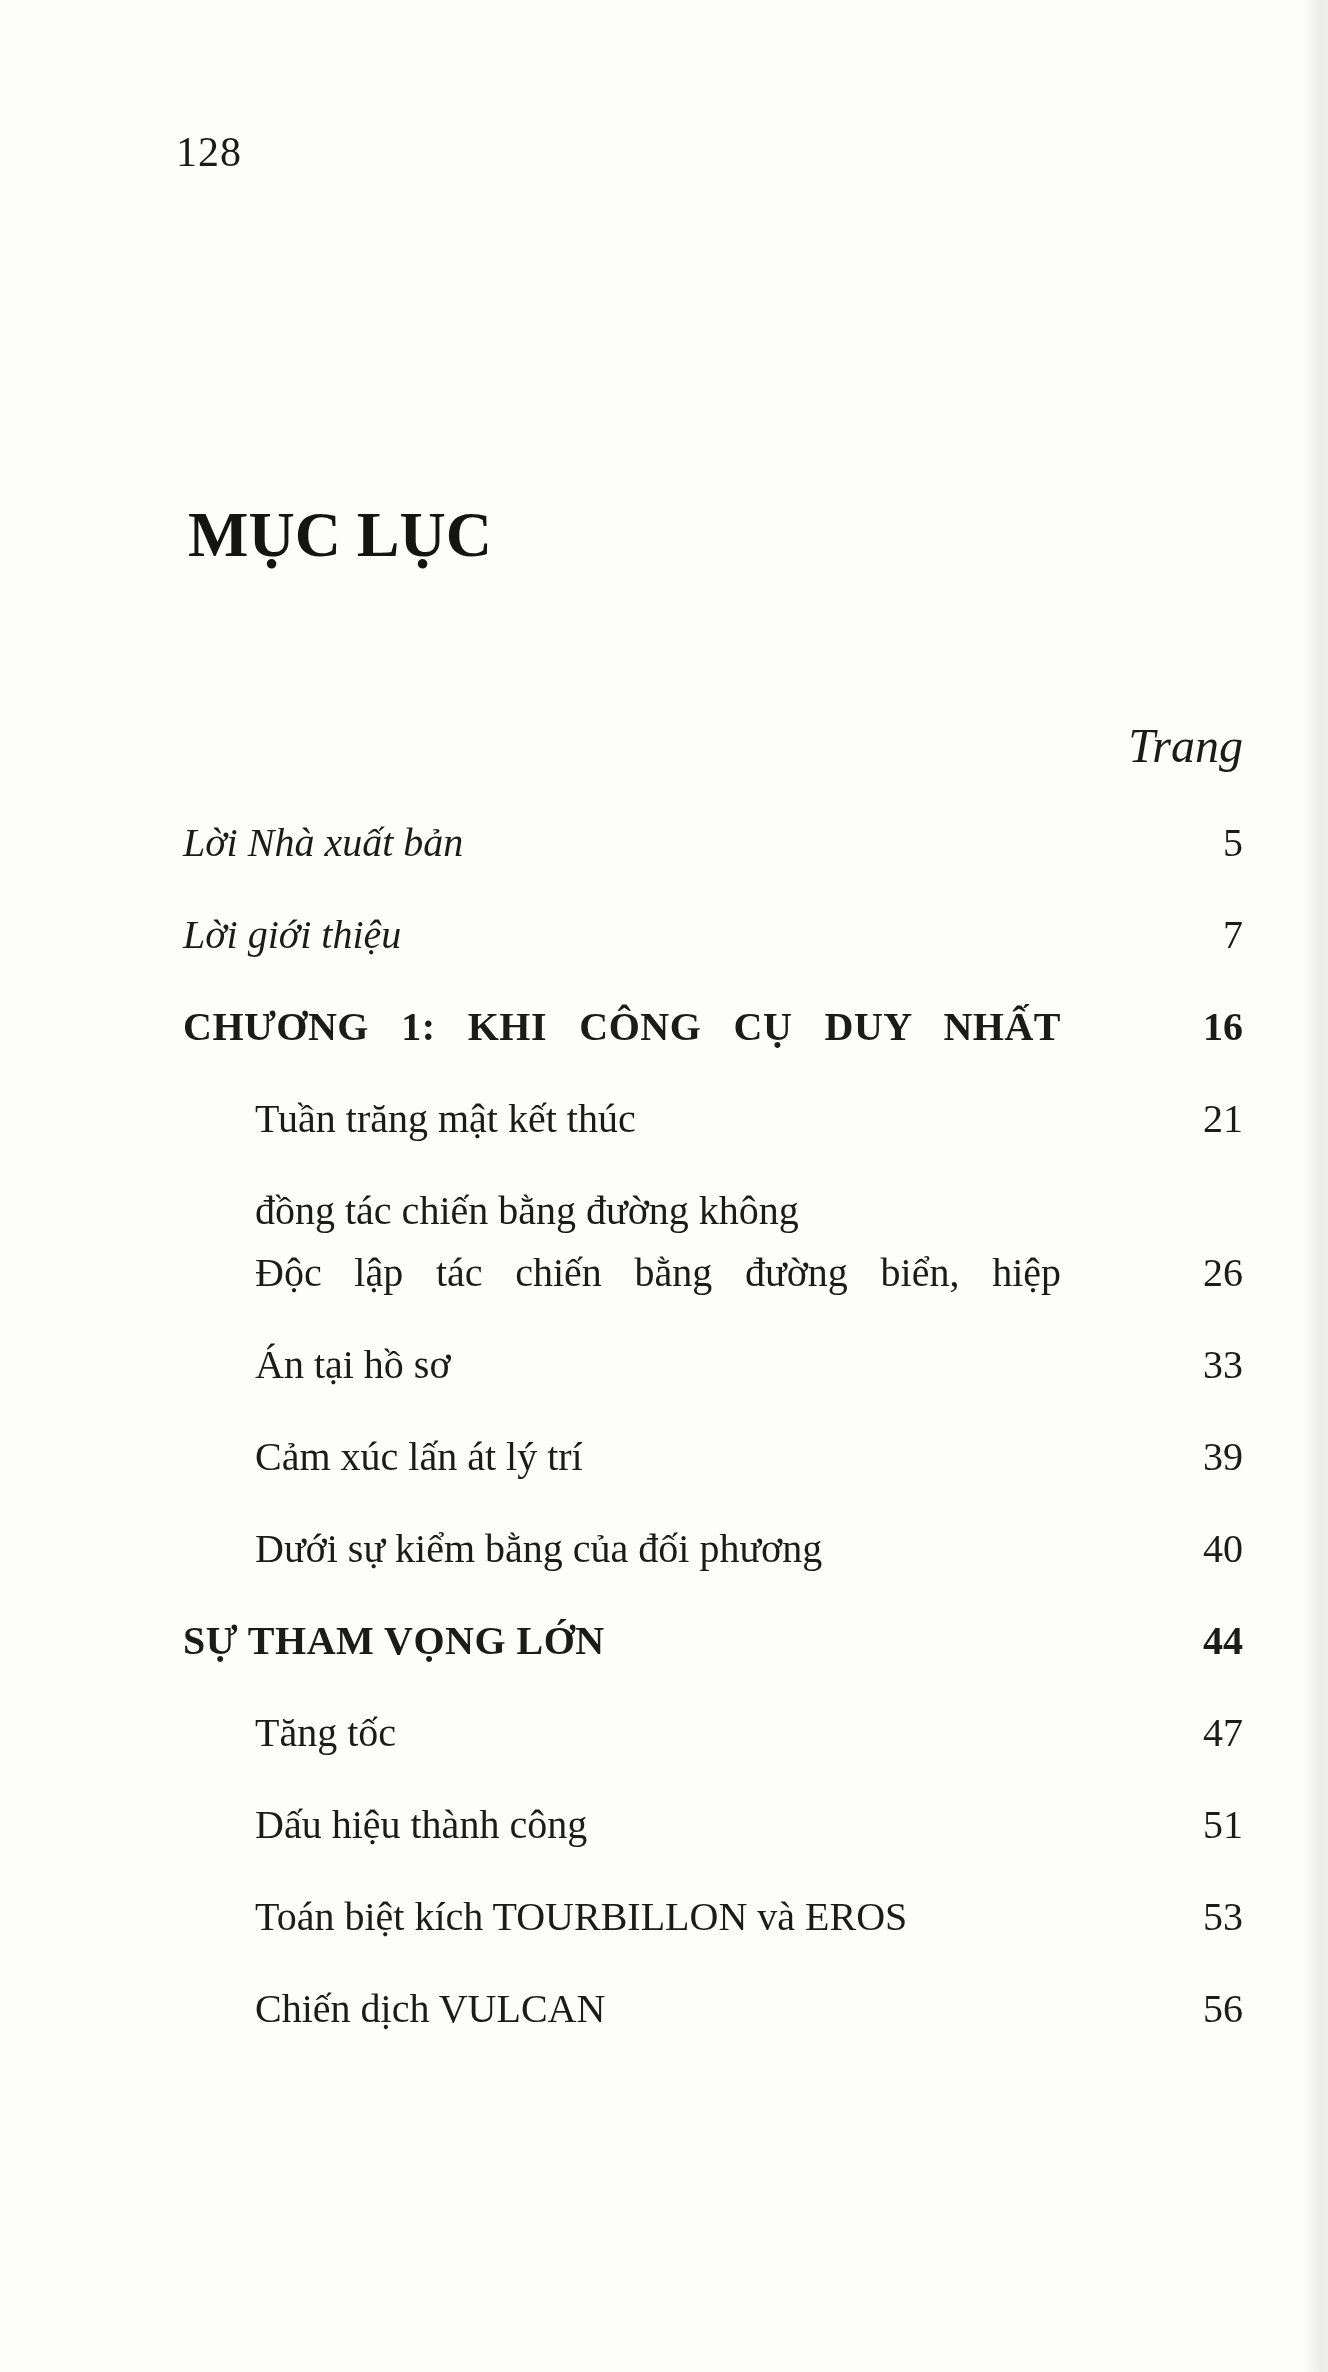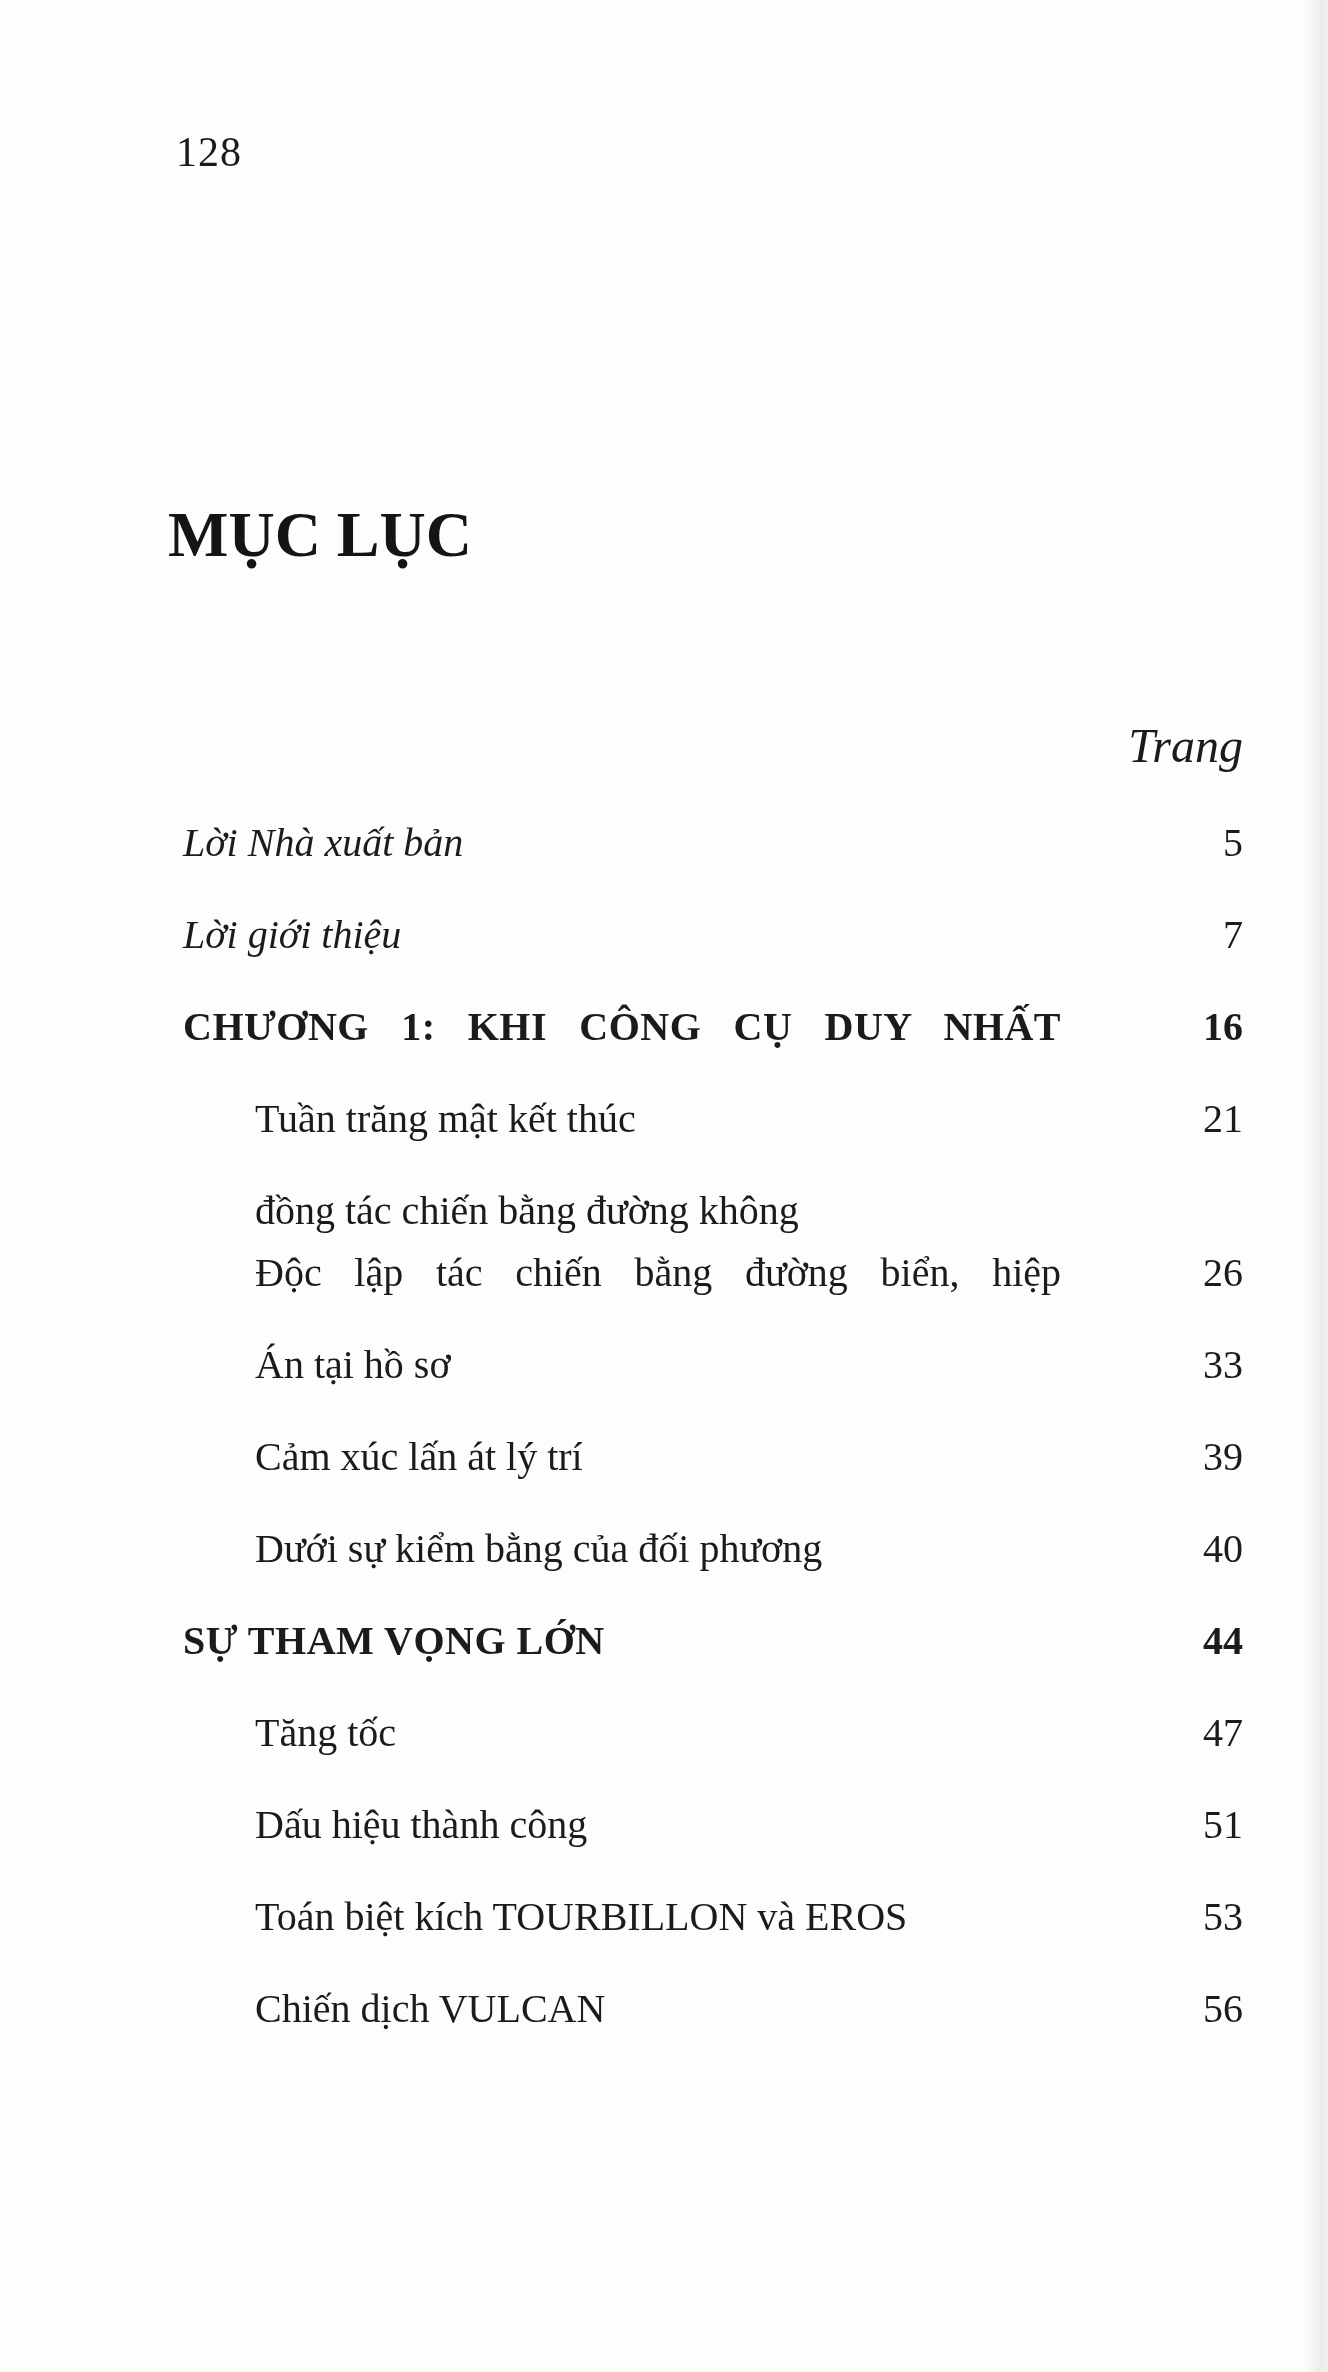--- a/index.html
+++ b/index.html
@@ -18,21 +18,21 @@
   }
   .folio {
     position: absolute;
     left: 176px;
     top: 128px;
     font-size: 42px;
     letter-spacing: 1px;
   }
   .title {
     position: absolute;
-    left: 168px;
+    left: 188px;
     top: 498px;
     margin: 0;
     font-size: 64px;
     font-weight: bold;
     letter-spacing: 0px;
     color: #141414;
   }
   .col-header {
     position: absolute;
     right: 85px;

